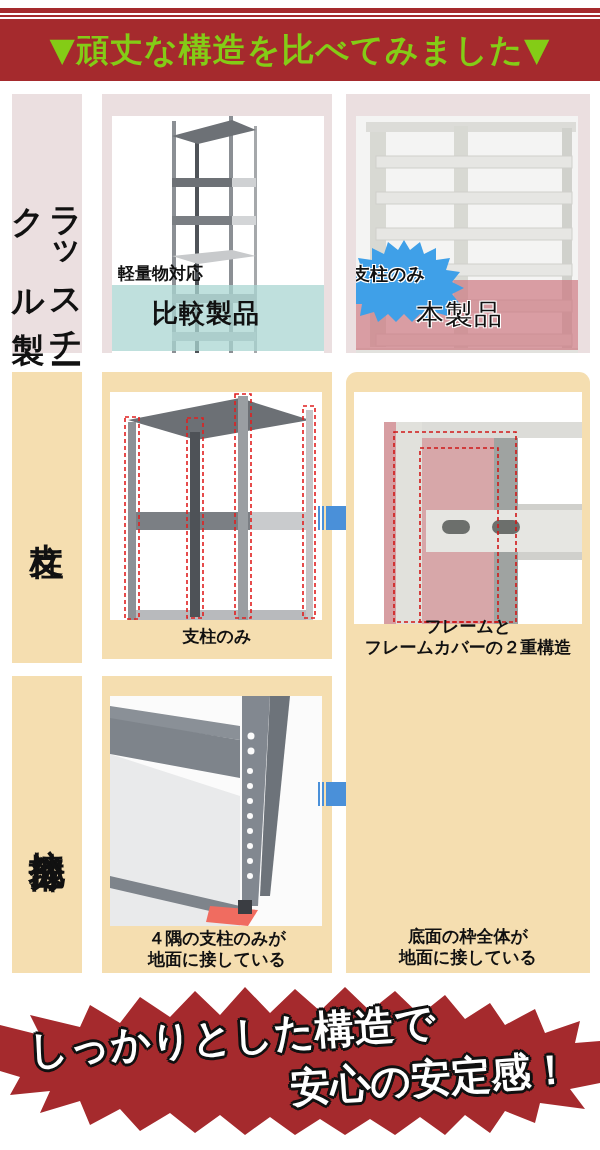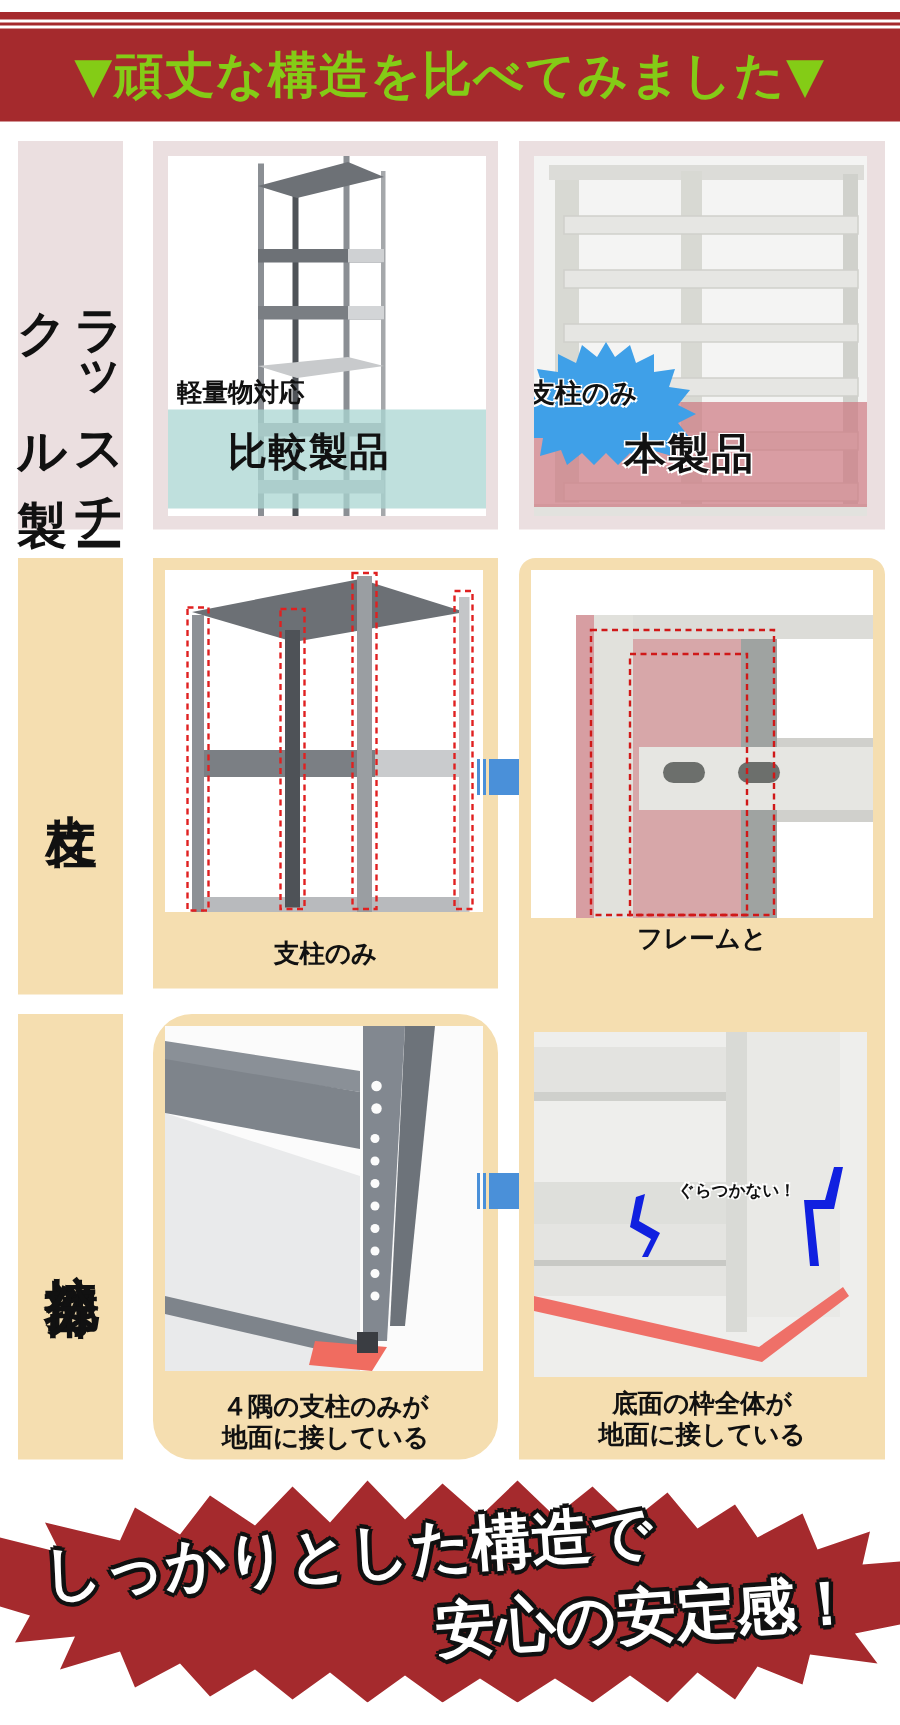--- a/index.html
+++ b/index.html
@@ -8,21 +8,21 @@
   
   .hdr-line1{left:0;top:8px;width:600px;height:5px;background:#a52a2d;}
   .hdr-line2{left:0;top:15px;width:600px;height:2px;background:#a52a2d;}
   .hdr{left:0;top:19px;width:600px;height:62px;background:#a52a2d;color:#84cc16;font-weight:bold;font-size:33px;line-height:62px;text-align:center;letter-spacing:1px;}
   
   .lbl{left:12px;width:70px;display:flex;align-items:center;justify-content:center;}
   .vtext{writing-mode:vertical-rl;font-weight:bold;color:#111;font-size:34px;line-height:40px;letter-spacing:2px;}
   .pnl{overflow:hidden;}
   .pink{background:#ebdfe0;}
   .beige{background:#f5deb0;}
-  .photo{position:absolute;background:#fff;overflow:hidden;}
+  .photo{position:absolute;background:#fff;overflow:hidden;margin-top:12px;}
   .cap{position:absolute;left:0;right:0;text-align:center;font-weight:bold;color:#111;font-size:17px;line-height:21px;}
   
   .arrow{position:absolute;}
   
   .burst{left:0;top:985px;width:600px;height:150px;}
   .burst-text{position:absolute;font-weight:bold;color:#fff;font-size:40px;line-height:46px;
     text-shadow:-2px -2px 0 #111,2px -2px 0 #111,-2px 2px 0 #111,2px 2px 0 #111,0 3px 0 #111,3px 0 0 #111,-3px 0 0 #111,0 -3px 0 #111;
     transform:rotate(-4deg);white-space:nowrap;}
 </style>
 </head>
@@ -81,21 +81,21 @@
         <rect x="20" y="184" width="196" height="12"></rect>
         <rect x="20" y="218" width="196" height="12"></rect>
       </g>
       <rect x="0" y="232" width="222" height="8" fill="#e2e2de"></rect>
     </svg>
     <div class="abs" style="left:-10px;top:164px;width:233px;height:70px;background:rgba(205,120,128,0.7);"></div>
     <svg class="abs" style="left:-16px;top:124px;" width="128" height="82" viewBox="0 0 128 82">
       <polygon fill="#3fa0e8" points="64,0 70,10 80,2 84,14 96,8 96,20 110,18 106,30 120,32 112,42 124,48 112,54 120,64 106,64 108,76 94,72 90,82 80,74 72,82 64,74 56,82 48,74 38,82 34,72 20,76 22,64 8,64 16,54 4,48 16,42 8,32 22,30 18,18 32,20 32,8 44,14 48,2 58,10"></polygon>
     </svg>
     <div class="abs" style="left:-4px;top:146px;font-weight:bold;font-size:18px;color:#111;text-shadow:-1px -1px 0 #fff,1px -1px 0 #fff,-1px 1px 0 #fff,1px 1px 0 #fff;">支柱のみ</div>
-    <div class="abs" style="left:60px;top:180px;font-weight:bold;font-size:28px;color:#111;letter-spacing:1px;text-shadow:-1px -1px 0 #fff,1px -1px 0 #fff,-1px 1px 0 #fff,1px 1px 0 #fff;">本製品</div>
+    <div class="abs" style="left:60px;top:180px;font-weight:normal;font-size:28px;color:#111;letter-spacing:1px;text-shadow:-1px -1px 0 #fff,1px -1px 0 #fff,-1px 1px 0 #fff,1px 1px 0 #fff;">本製品</div>
   </div>
 </div>
 
 <div class="abs lbl beige" style="top:372px;height:291px;">
   <span class="vtext">支柱</span>
 </div>
 
 <div class="abs pnl beige" style="left:102px;top:372px;width:230px;height:287px;">
   <div class="photo" style="left:8px;top:8px;width:212px;height:228px;">
     <svg width="212" height="228" viewBox="0 0 212 228">
@@ -141,28 +141,29 @@
       <rect x="164" y="112" width="64" height="6" fill="#d0d0cc"></rect>
       <rect x="164" y="160" width="64" height="8" fill="#d0d0cc"></rect>
       <g fill="none" stroke="#d01818" stroke-width="1.6" stroke-dasharray="4,3">
         <rect x="40" y="40" width="122" height="190"></rect>
         <rect x="66" y="56" width="78" height="174"></rect>
       </g>
     </svg>
   </div>
   <div class="cap" style="top:244px;">
     <div>フレームと</div>
+    <div>フレームカバーの２重構造</div>
   </div>
 </div>
 
 <div class="abs lbl beige" style="top:676px;height:297px;">
   <span class="vtext" style="font-size:36px;line-height:42px;">接地部分</span>
 </div>
 
-<div class="abs pnl beige" style="left:102px;top:676px;width:230px;height:297px;border-radius:26px;">
+<div class="abs pnl beige" style="left:102px;top:676px;width:230px;height:297px;">
   <div class="photo" style="left:8px;top:8px;width:212px;height:230px;">
     <svg width="212" height="230" viewBox="0 0 212 230">
       <rect width="212" height="230" fill="#fbfbfb"></rect>
       <polygon points="0,58 130,100 130,230 0,230" fill="#e9eaeb"></polygon>
       <polygon points="0,10 130,30 130,44 0,24" fill="#8a9097"></polygon>
       <polygon points="0,22 130,44 130,82 0,58" fill="#7e848b"></polygon>
       <polygon points="0,180 130,210 130,222 0,192" fill="#7e848b"></polygon>
       <polygon points="132,0 160,0 148,210 132,210" fill="#828890"></polygon>
       <polygon points="160,0 180,0 160,200 150,200" fill="#6d737a"></polygon>
       <g fill="#fbfbfb">
@@ -188,36 +189,20 @@
 </div>
 
 <svg class="arrow" style="left:318px;top:770px;" width="66" height="48" viewBox="0 0 66 48">
   <rect x="0" y="12" width="2" height="24" fill="#4a90d9"></rect>
   <rect x="4" y="12" width="2" height="24" fill="#4a90d9"></rect>
   <rect x="8" y="12" width="28" height="24" fill="#4a90d9"></rect>
   <polygon points="36,0 64,24 36,48" fill="#4a90d9"></polygon>
 </svg>
 
 <div class="abs pnl beige" style="left:346px;top:676px;width:244px;height:297px;">
-  <div class="photo" style="left:10px;top:12px;width:222px;height:230px;background:#f0f0ef;">
-    <svg width="222" height="230" viewBox="0 0 222 230">
-      <rect width="222" height="230" fill="#eeeeec"></rect>
-      <rect x="0" y="10" width="130" height="36" fill="#e3e3e0"></rect>
-      <rect x="0" y="40" width="130" height="6" fill="#cfd0cc"></rect>
-      <rect x="0" y="100" width="130" height="28" fill="#dedfdb"></rect>
-      <rect x="0" y="128" width="130" height="48" fill="#e4e4e1"></rect>
-      <rect x="0" y="152" width="130" height="4" fill="#c8c9c5"></rect>
-      <rect x="128" y="0" width="14" height="200" fill="#d9dad6"></rect>
-      <rect x="142" y="0" width="62" height="190" fill="#e9e9e6"></rect>
-      <polygon points="0,176 150,210 206,170 210,176 152,220 0,186" fill="#ef7068"></polygon>
-      <polygon points="68,110 74,108 70,126 84,134 76,150 72,150 78,138 64,130" fill="#1020e0"></polygon>
-      <polygon points="200,90 206,90 200,118 186,118 190,156 184,156 180,112 194,112" fill="#1020e0"></polygon>
-    </svg>
-    <div class="abs" style="left:96px;top:98px;font-weight:bold;font-size:11px;color:#111;text-shadow:-1px -1px 0 #fff,1px -1px 0 #fff,-1px 1px 0 #fff,1px 1px 0 #fff;">ぐらつかない！</div>
-  </div>
   <div class="cap" style="top:250px;">
     <div>底面の枠全体が</div>
     <div>地面に接している</div>
   </div>
 </div>
 
 <div class="abs burst">
   <svg width="600" height="150" viewBox="0 0 600 150">
     <polygon fill="#a52a2d" points="
       0,40 40,50 30,30 80,42 90,20 120,38 140,12 170,32 195,6 220,30 245,2 270,28 295,4 320,26 345,2 370,26 395,6 420,30 445,10 465,34 490,18 505,40 535,24 545,48 580,36 575,58 600,56

